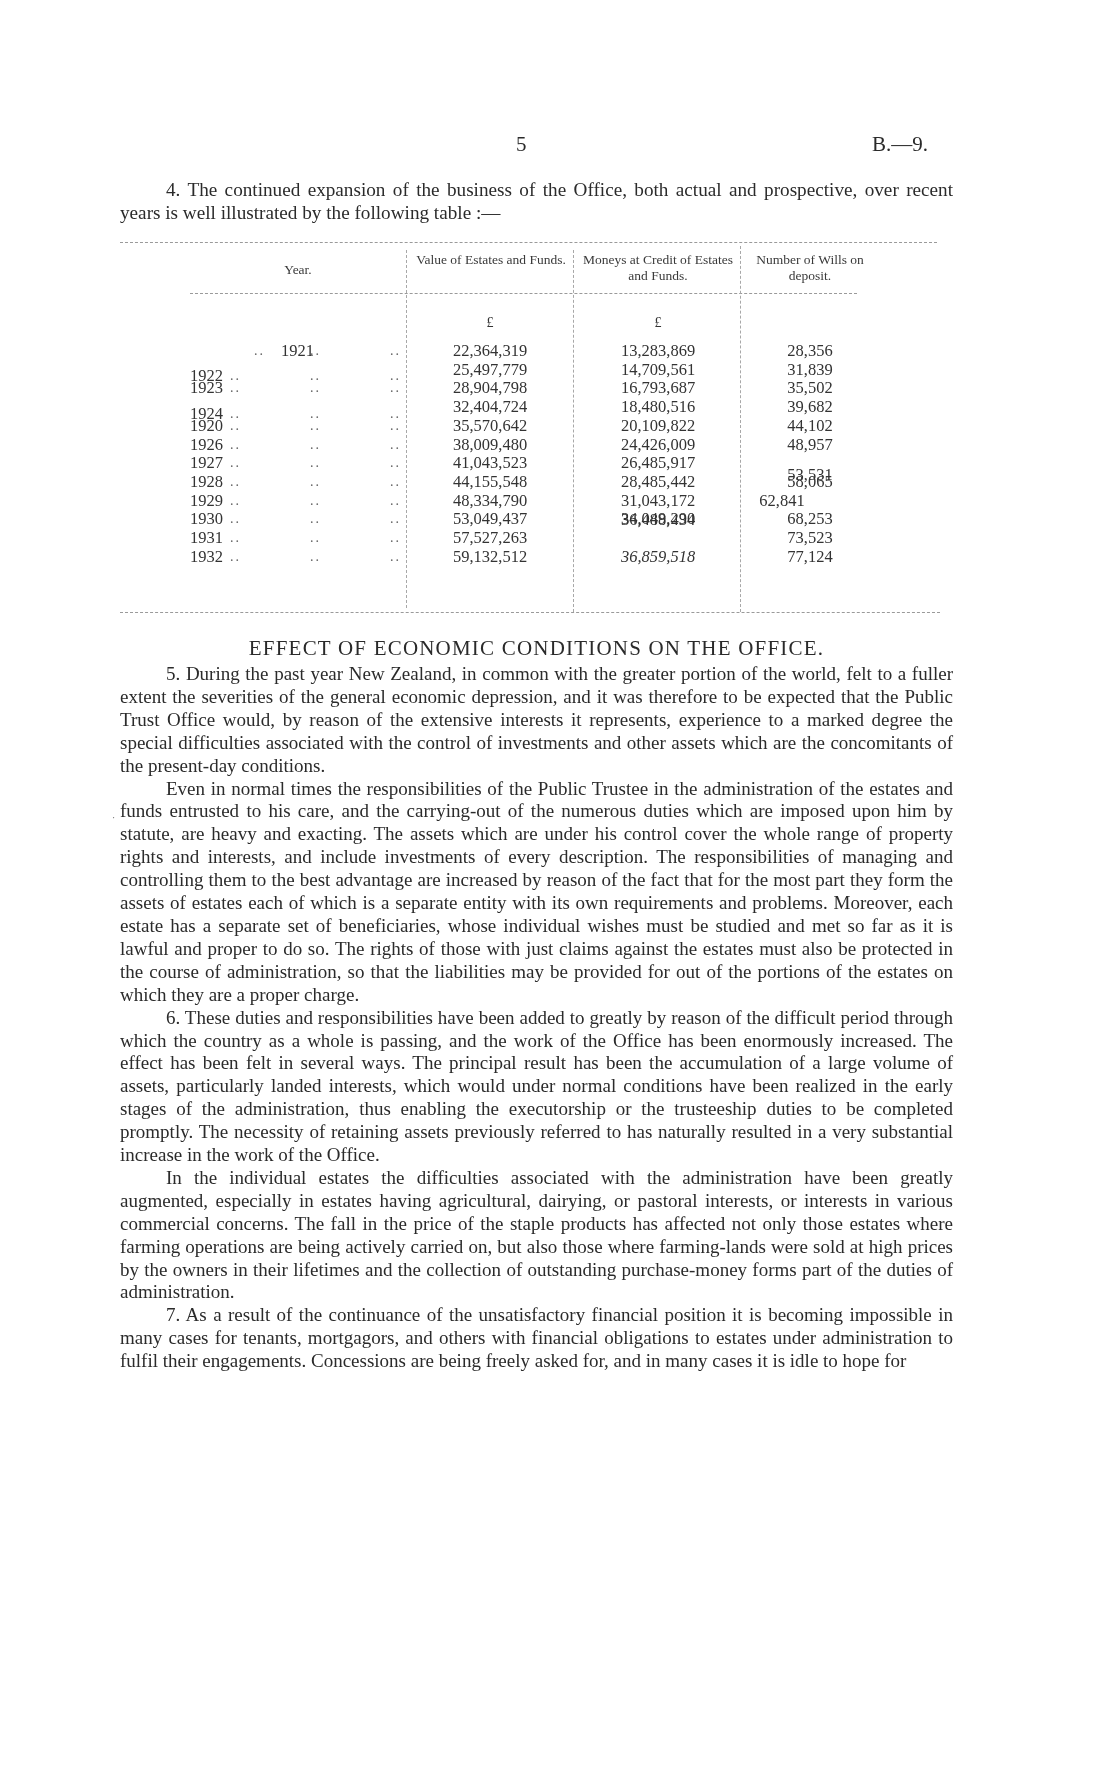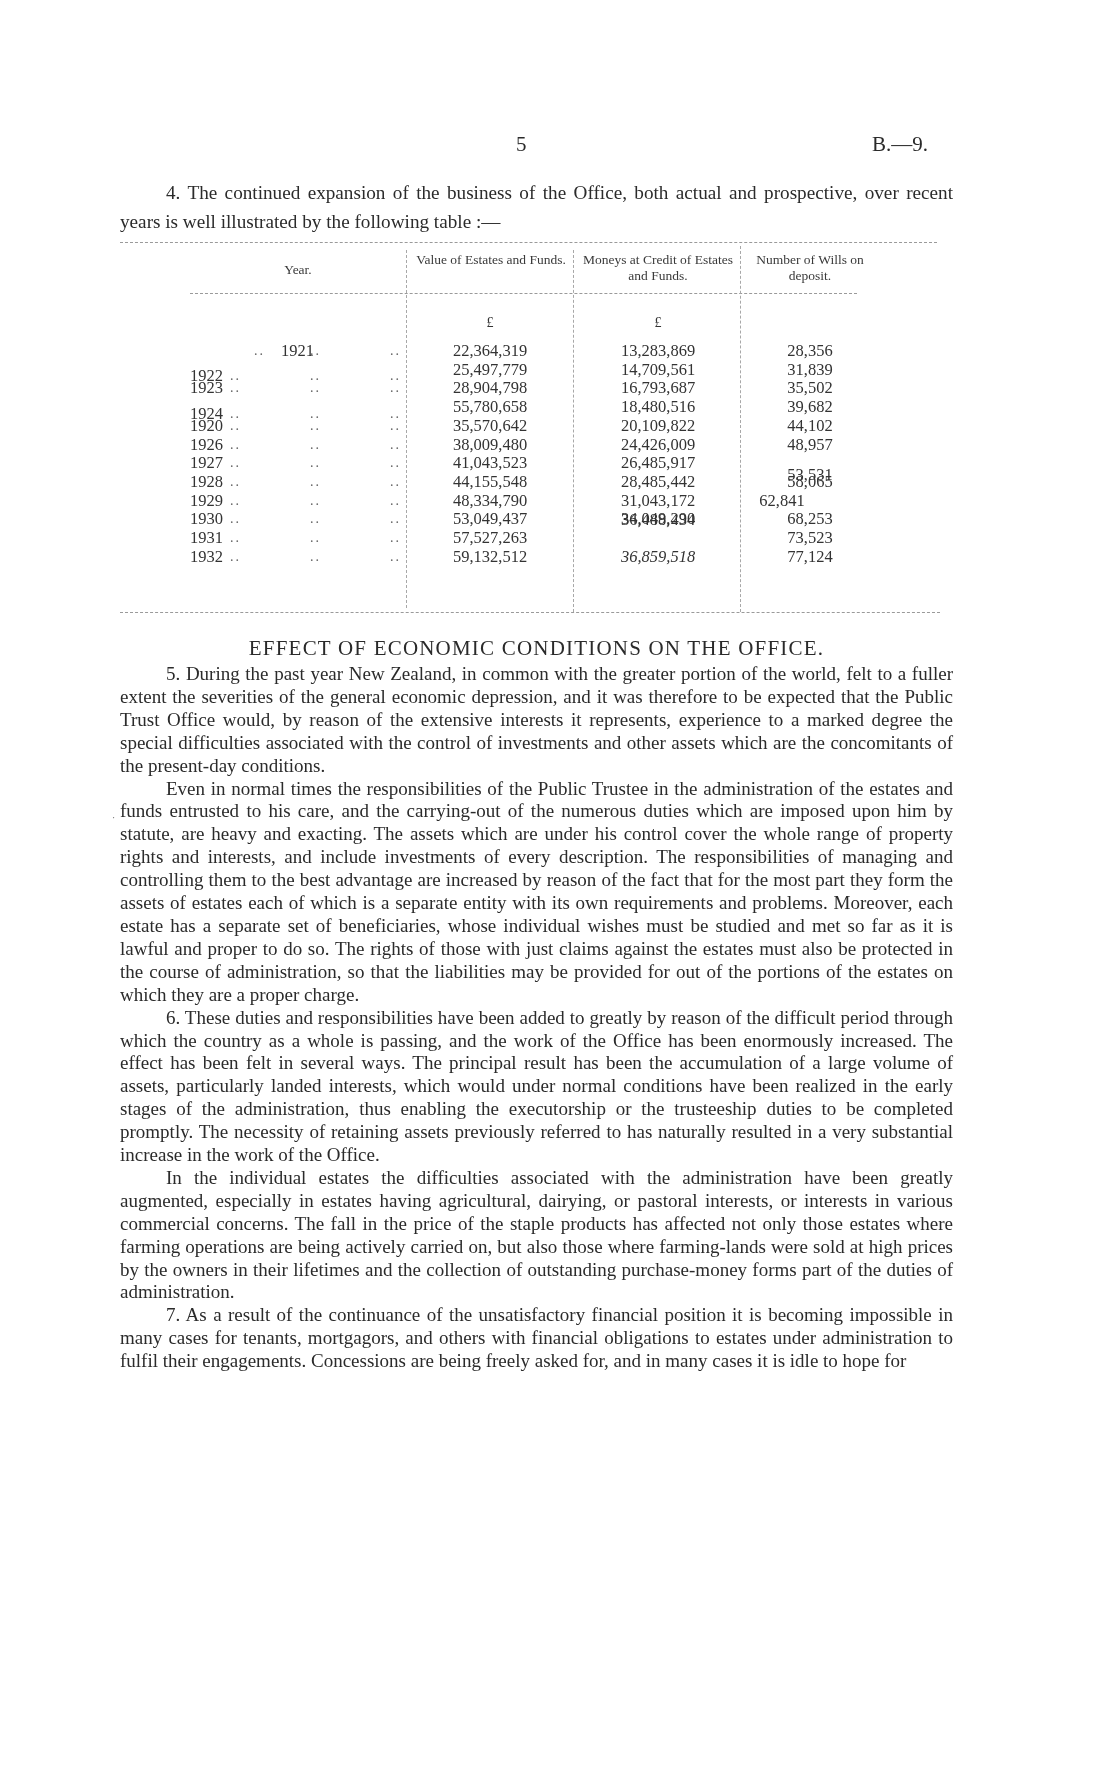--- a/index.html
+++ b/index.html
@@ -12,21 +12,21 @@
     position: absolute; left: 516px; top: 132px;
     font-size: 21px; font-family: "Liberation Serif", serif;
   }
   .doc-ref {
     position: absolute; left: 872px; top: 132px;
     font-size: 21px; font-family: "Liberation Serif", serif;
   }
   .text-block {
     position: absolute; left: 120px; width: 833px;
     font-family: "Liberation Serif", serif;
-    font-size: 19.2px; line-height: 29px;
+    font-size: 19.2px; line-height: 23px;
     text-align: justify; color: #2b2b2b;
   }
   .text-block p { margin: 0; text-indent: 46px; }
   #intro { top: 178px; }
 
   
   .table-wrap { position: absolute; left: 120px; top: 242px; width: 820px; height: 372px; font-family: "Liberation Serif", serif; }
   .rule { position: absolute; height: 0; border-top: 1px dashed #9a9a9a; }
   .vrule { position: absolute; width: 0; border-left: 1px dashed #a8a8a8; }
   .th { position: absolute; text-align: center; font-size: 13.5px; line-height: 16px; color: #3a3a3a; }
@@ -78,21 +78,21 @@
         <div class="cell num-cell" style="left: 626px; width: 128px; top: 100px;">28,356</div>
         <div class="cell year-cell" style="top: 125px;"><span>1922</span><span class="dots" style="left: 40px;">..</span><span class="dots" style="left: 120px;">..</span><span class="dots" style="left: 200px;">..</span></div>
         <div class="cell num-cell" style="left: 296px; width: 148px; top: 118.7px;">25,497,779</div>
         <div class="cell num-cell" style="left: 460px; width: 156px; top: 118.7px; font-family: Liberation Serif, serif;">14,709,561</div>
         <div class="cell num-cell" style="left: 626px; width: 128px; top: 118.7px;">31,839</div>
         <div class="cell year-cell" style="top: 137.4px;"><span>1923</span><span class="dots" style="left: 40px;">..</span><span class="dots" style="left: 120px;">..</span><span class="dots" style="left: 200px;">..</span></div>
         <div class="cell num-cell" style="left: 296px; width: 148px; top: 137.4px;">28,904,798</div>
         <div class="cell num-cell" style="left: 460px; width: 156px; top: 137.4px;">16,793,687</div>
         <div class="cell num-cell" style="left: 626px; width: 128px; top: 137.4px;">35,502</div>
         <div class="cell year-cell" style="top: 163px;"><span>1924</span><span class="dots" style="left: 40px;">..</span><span class="dots" style="left: 120px;">..</span><span class="dots" style="left: 200px;">..</span></div>
-        <div class="cell num-cell" style="left: 296px; width: 148px; top: 156.1px;">55,780,658</div>
+        <div class="cell num-cell" style="left: 296px; width: 148px; top: 156.1px;">32,404,724</div>
         <div class="cell num-cell" style="left: 460px; width: 156px; top: 156.1px;">18,480,516</div>
         <div class="cell num-cell" style="left: 626px; width: 128px; top: 156.1px;">39,682</div>
         <div class="cell year-cell" style="top: 174.8px;"><span>1920</span><span class="dots" style="left: 40px;">..</span><span class="dots" style="left: 120px;">..</span><span class="dots" style="left: 200px;">..</span></div>
         <div class="cell num-cell" style="left: 296px; width: 148px; top: 174.8px;">35,570,642</div>
         <div class="cell num-cell" style="left: 460px; width: 156px; top: 174.8px;">20,109,822</div>
         <div class="cell num-cell" style="left: 626px; width: 128px; top: 174.8px;">44,102</div>
         <div class="cell year-cell" style="top: 193.5px;"><span>1926</span><span class="dots" style="left: 40px;">..</span><span class="dots" style="left: 120px;">..</span><span class="dots" style="left: 200px;">..</span></div>
         <div class="cell num-cell" style="left: 296px; width: 148px; top: 193.5px;">38,009,480</div>
         <div class="cell num-cell" style="left: 460px; width: 156px; top: 193.5px;">24,426,009</div>
         <div class="cell num-cell" style="left: 626px; width: 128px; top: 193.5px;">48,957</div>

